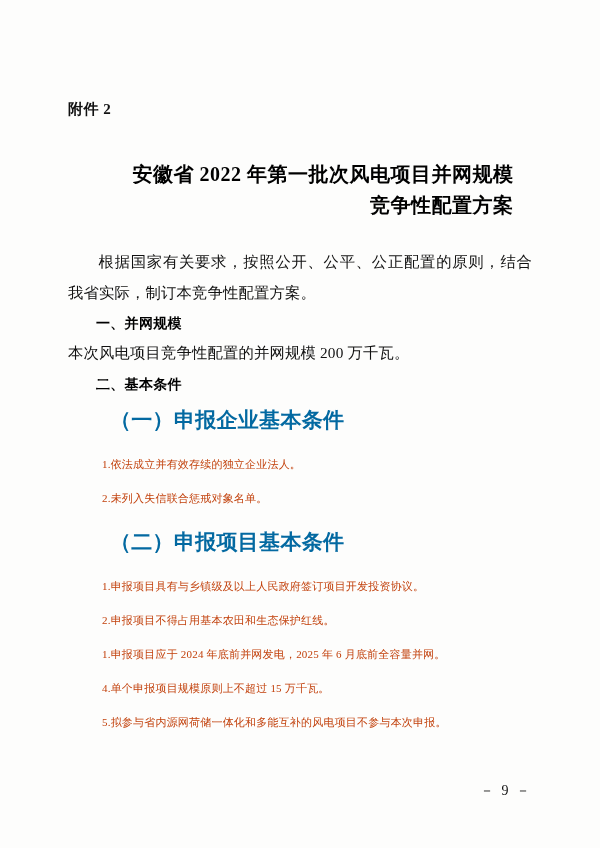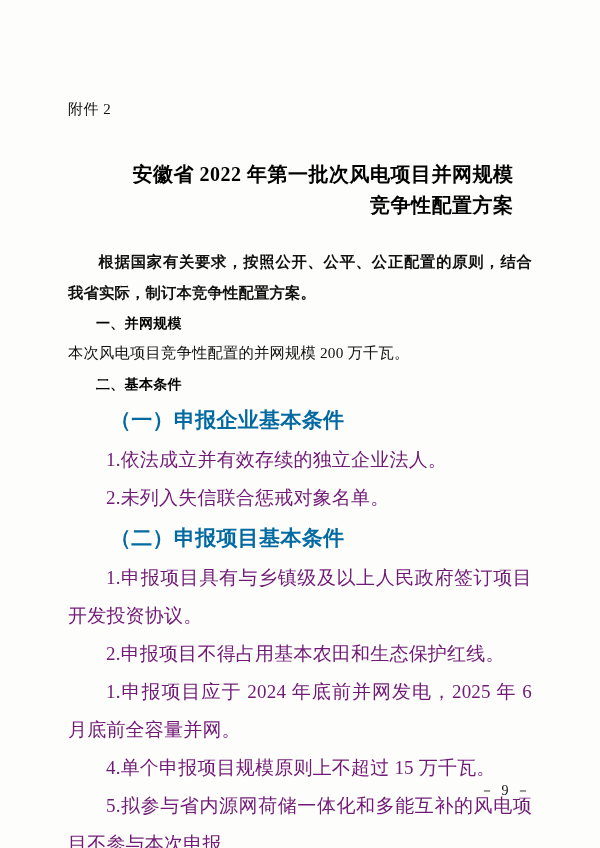--- a/index.html
+++ b/index.html
@@ -17,21 +17,21 @@
   .page {
     position: relative;
     width: 600px;
     height: 848px;
     background: #fdfdfc;
     box-sizing: border-box;
     padding: 100px 68px 40px 68px;
   }
   .attachment-label {
     font-size: 15px;
-    font-weight: normal;
+    font-weight: bold;
     letter-spacing: 0.5px;
     margin: 0 0 40px 0;
     color: #111;
   }
   .doc-title {
     text-align: right;
     font-size: 20px;
     font-weight: bold;
     line-height: 1.55;
     letter-spacing: 0.5px;
@@ -45,48 +45,47 @@
   p.body-text {
     font-size: 15.3px;
     line-height: 2.0;
     margin: 0 0 2px 0;
     text-align: justify;
     letter-spacing: 0.2px;
     color: #111;
   }
   p.indent {
     text-indent: 2em;
-    font-weight: bold;
   }
   p.section-head {
     font-size: 14px;
     line-height: 2.0;
     margin: 0;
     font-weight: bold;
     text-indent: 2em;
     letter-spacing: 0.3px;
     color: #000;
   }
   p.sub-head {
     font-size: 21px;
     line-height: 2.0;
     margin: 0;
     font-weight: bold;
     text-indent: 2em;
     letter-spacing: 0.3px;
     color: #0369a1;
   }
   p.item {
-    font-size: 19px;
+    font-size: 11px;
     line-height: 2.0;
-    margin: 0;
+    margin: 12px;
     text-indent: 2em;
     text-align: justify;
     letter-spacing: 0.2px;
-    color: #701a75;
+    color: #c2410c;
   }
   .page-number {
     position: absolute;
     right: 68px;
     bottom: 48px;
     font-size: 14px;
     letter-spacing: 2px;
     color: #111;
   }
 </style>

